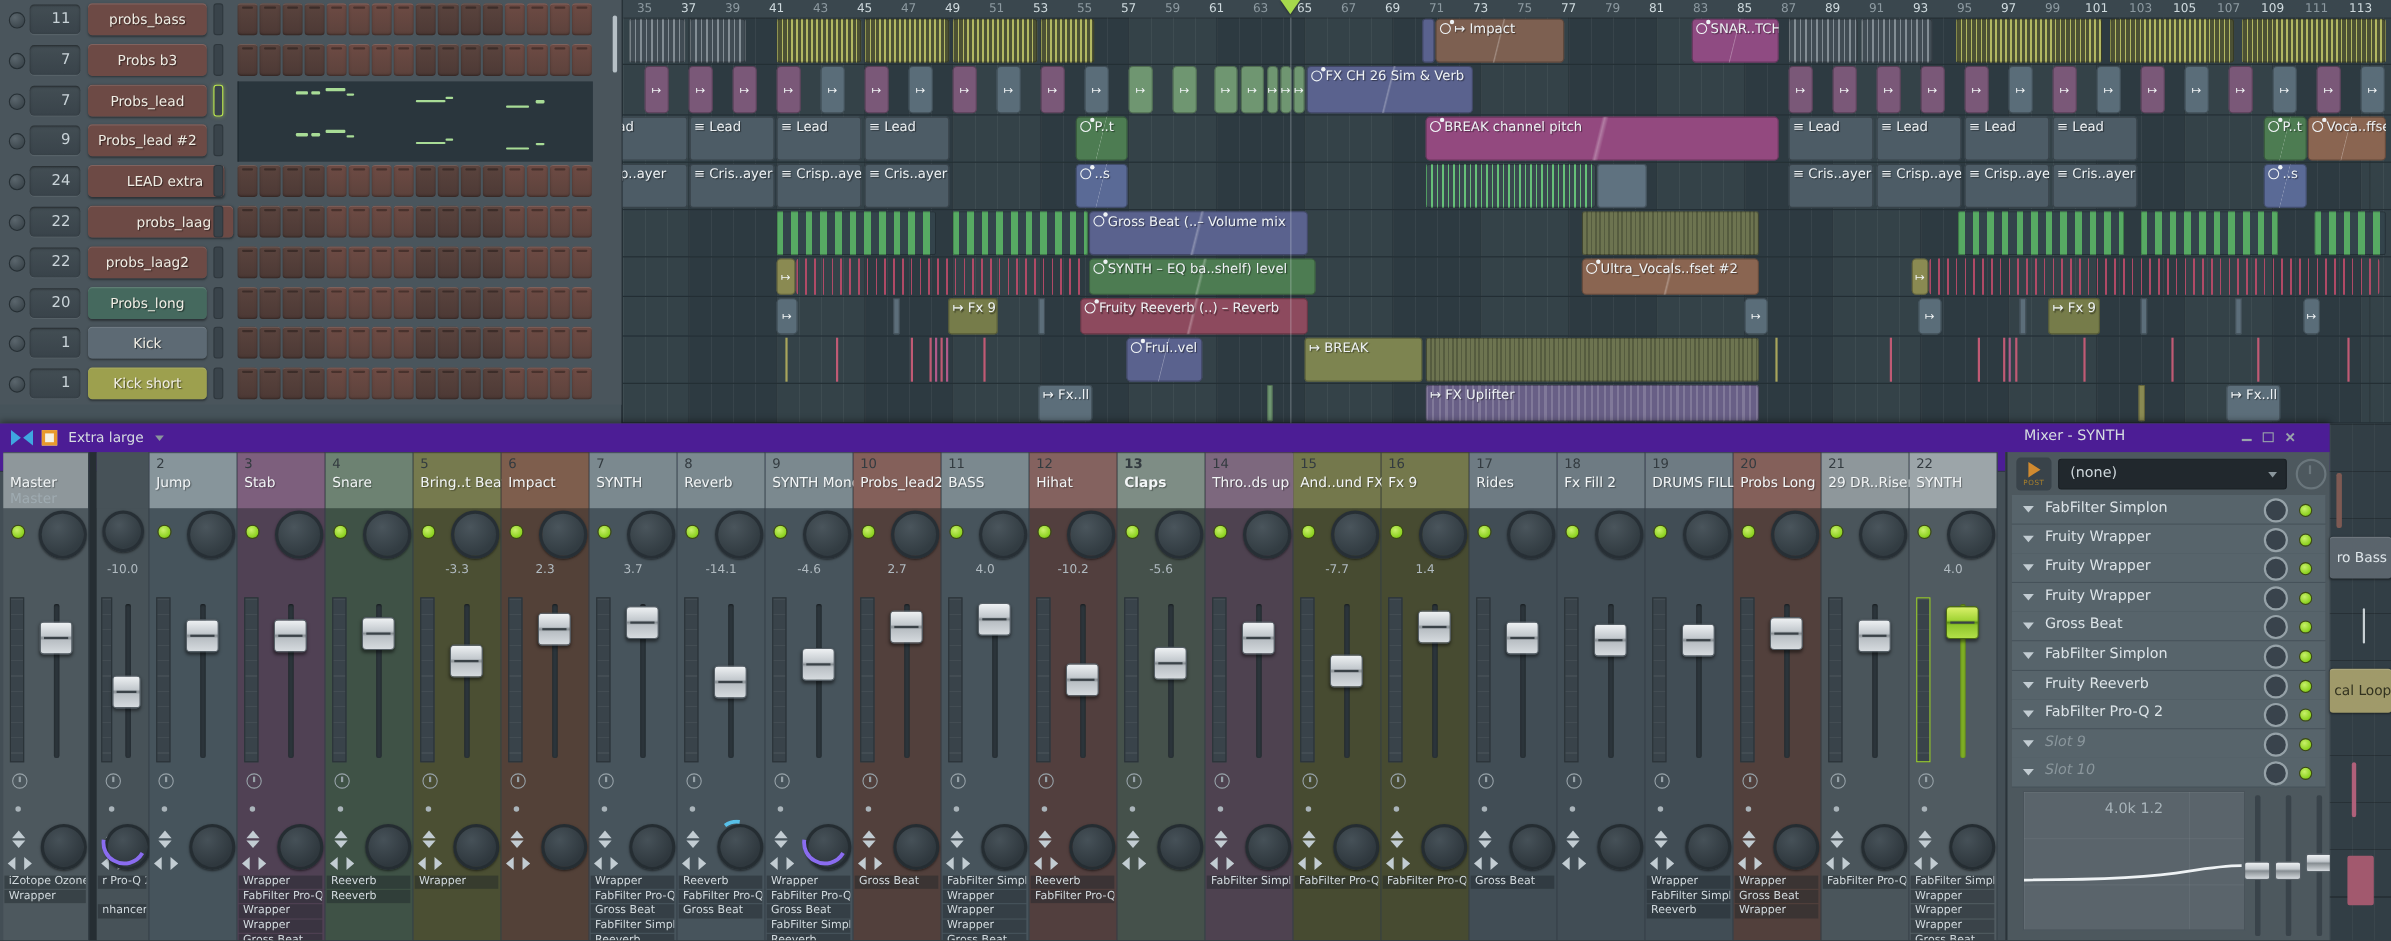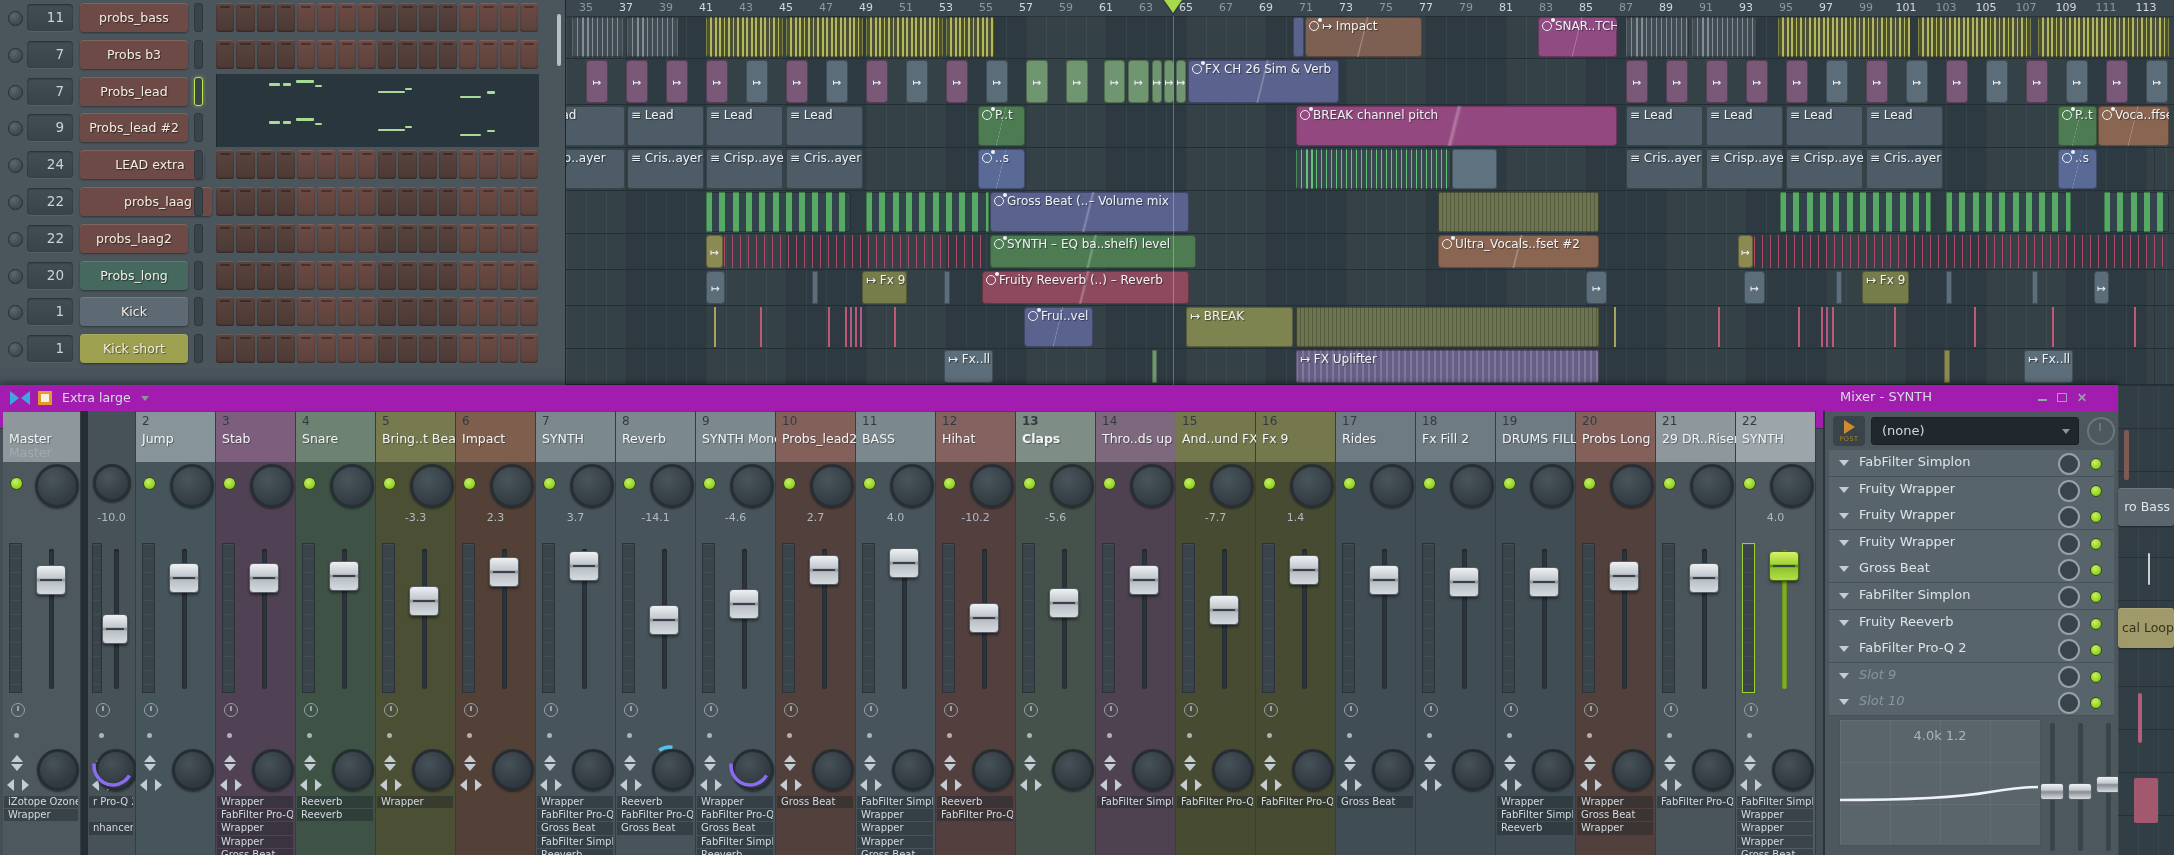--- a/index.html
+++ b/index.html
@@ -68,21 +68,21 @@
   .bars{background:#33434b repeating-linear-gradient(90deg,#57aa63 0 6px,transparent 6px 13.3px);border-radius:2px;}
   .mini{border-radius:4px;display:flex;align-items:center;justify-content:center;font-size:10.5px;color:#f2f5f6;}
   .mini-p{background:#7a5878;} .mini-s{background:#5a6d79;} .mini-g{background:#6f9671;} .mini-o{background:#8a8a52;}
   .blip{border-radius:1px;}
   .lines{box-shadow:none;background:repeating-linear-gradient(90deg,rgba(198,76,108,.85) 0 1.5px,transparent 1.5px 8px);}
   .vline{position:absolute;top:1px;bottom:1px;width:2px;}
   #playhead-line{position:absolute;top:16px;bottom:0;width:1px;background:rgba(222,232,238,.33);}
   #playhead-tri{position:absolute;top:0;width:0;height:0;border-left:9px solid transparent;border-right:9px solid transparent;border-top:13px solid #a6d94c;filter:drop-shadow(0 1px 1px rgba(0,0,0,.4));}
   
   #mixer{left:0;top:385px;width:2118px;height:470px;background:#434e55;box-shadow:0 -2px 6px rgba(0,0,0,.4);}
-  #mixbar{position:absolute;left:0;top:0;width:100%;height:44px;background:#a21caf;border-bottom:1px solid #303a41;box-sizing:border-box;}
+  #mixbar{position:absolute;left:0;top:0;width:100%;height:44px;background:#4c1d95;border-bottom:1px solid #303a41;box-sizing:border-box;}
   .bowtie{position:absolute;left:10px;top:6px;width:20px;height:14px;}
   .bowtie::before{content:"";position:absolute;left:0;top:0;border-top:7px solid transparent;border-bottom:7px solid transparent;border-left:9px solid #3fa7e0;}
   .bowtie::after{content:"";position:absolute;right:0;top:0;border-top:7px solid transparent;border-bottom:7px solid transparent;border-right:9px solid #3fa7e0;}
   .orangesq{position:absolute;left:38px;top:6px;width:8px;height:8px;border:3px solid #e8992c;background:#f4f1e4;}
   #sizeLabel{position:absolute;left:62px;top:5px;color:#d6dde1;font-size:12.5px;}
   .ddarrow{display:inline-block;margin-left:10px;width:0;height:0;border-left:4px solid transparent;border-right:4px solid transparent;border-top:5px solid #8a969c;vertical-align:middle;}
   #mixTitle{position:absolute;left:1840px;top:4px;color:#d6dde1;font-size:13px;}
   .strip{position:absolute;top:26px;bottom:0;box-sizing:border-box;border-right:1px solid #333d44;}
   .shdr{position:absolute;left:0;top:1px;width:100%;height:50px;}
   .snum{position:absolute;left:6px;top:2px;font-size:12px;color:#333b40;}

